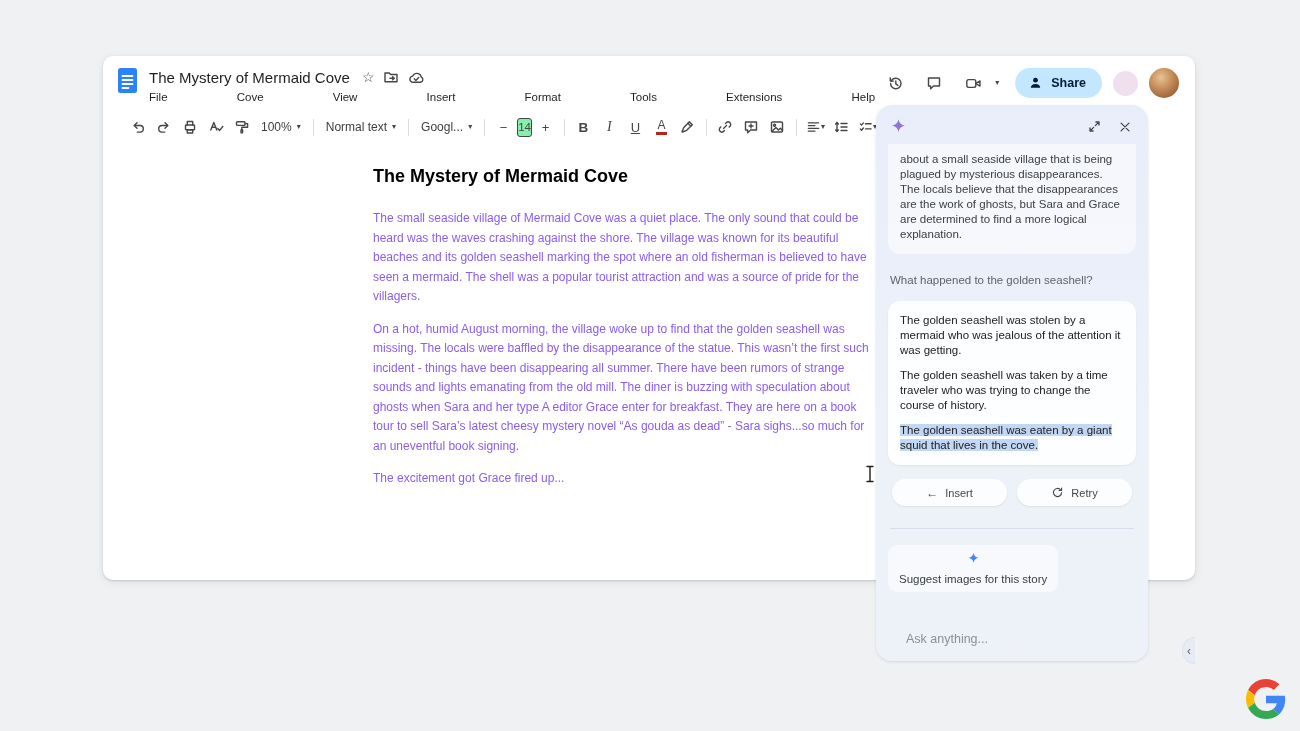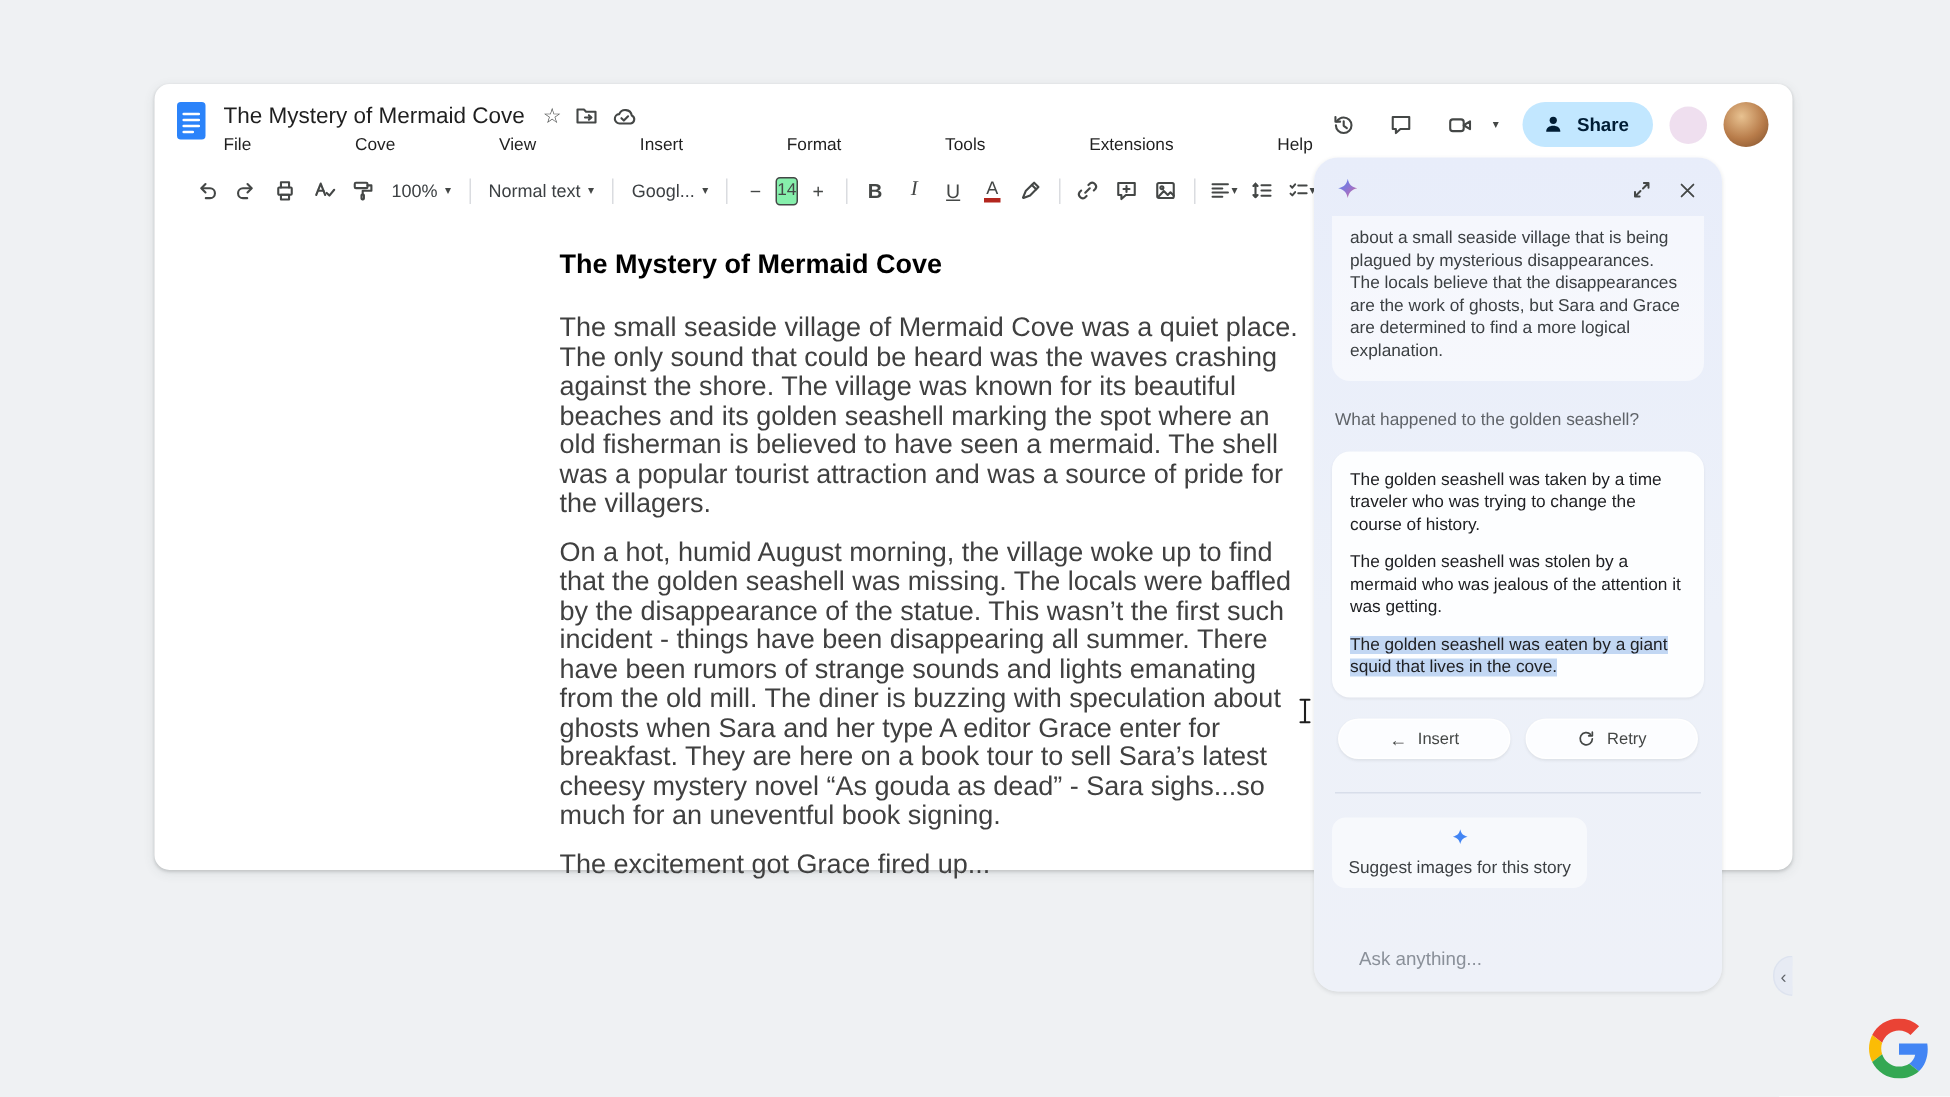--- a/index.html
+++ b/index.html
@@ -48,21 +48,21 @@
   .b-label { font-weight:700; font-size:13.5px; }
   .i-label { font-style:italic; font-family:"Liberation Serif", serif; font-size:14px; }
   .u-label { text-decoration:underline; font-size:13px; }
   .a-color { display:flex; flex-direction:column; align-items:center; line-height:1; }
   .a-color .a-letter { font-size:12px; color:#444746; font-weight:400; }
   .a-color .bar { width:11px; height:3px; background:#b3261e; margin-top:1px; }
 
   
   .doc-content { position:absolute; left:270px; top:110px; width:500px; }
   .doc-heading { font-size:18px; font-weight:700; color:#000; margin:0 0 22px; font-family:"Liberation Sans", sans-serif; }
-  .doc-p { font-size:18px; line-height:19.5px; color:#404040; margin:0 0 13px; }
+  .doc-p { font-size:12px; line-height:19.5px; color:#8b5cf6; margin:0 0 13px; }
   .text-cursor { position:absolute; left:762px; top:409px; }
 
   
   .gemini-panel {
     position:absolute; left:773px; top:49px; width:272px; height:556px;
     border-radius:16px; overflow:hidden;
     background:linear-gradient(180deg,#e8edfa 0%, #edf1f9 55%, #eef1f8 100%);
     box-shadow:0 1px 3px rgba(60,64,67,.15);
   }
   .panel-header { display:flex; align-items:center; padding:12px 14px 8px; }
@@ -331,22 +331,22 @@
             <path d="M3.5 3.5l9 9M12.5 3.5l-9 9"></path>
           </svg>
       </button>
     </div>
 
     <div class="context-card">about a small seaside village that is being plagued by mysterious disappearances. The locals believe that the disappearances are the work of ghosts, but Sara and Grace are determined to find a more logical explanation.</div>
 
     <div class="question">What happened to the golden seashell?</div>
 
     <div class="answer-card">
+      <div class="option">The golden seashell was stolen by a mermaid who was jealous of the attention it was getting.</div>
       <div class="option">The golden seashell was taken by a time traveler who was trying to change the course of history.</div>
-      <div class="option">The golden seashell was stolen by a mermaid who was jealous of the attention it was getting.</div>
       <div class="option">
         <span class="hl">The golden seashell was eaten by a giant squid that lives in the cove.</span>
       </div>
     </div>
 
     <div class="action-row">
       <button class="panel-btn">
         <span class="btn-arrow">←</span>
         <span>Insert</span>
       </button>

